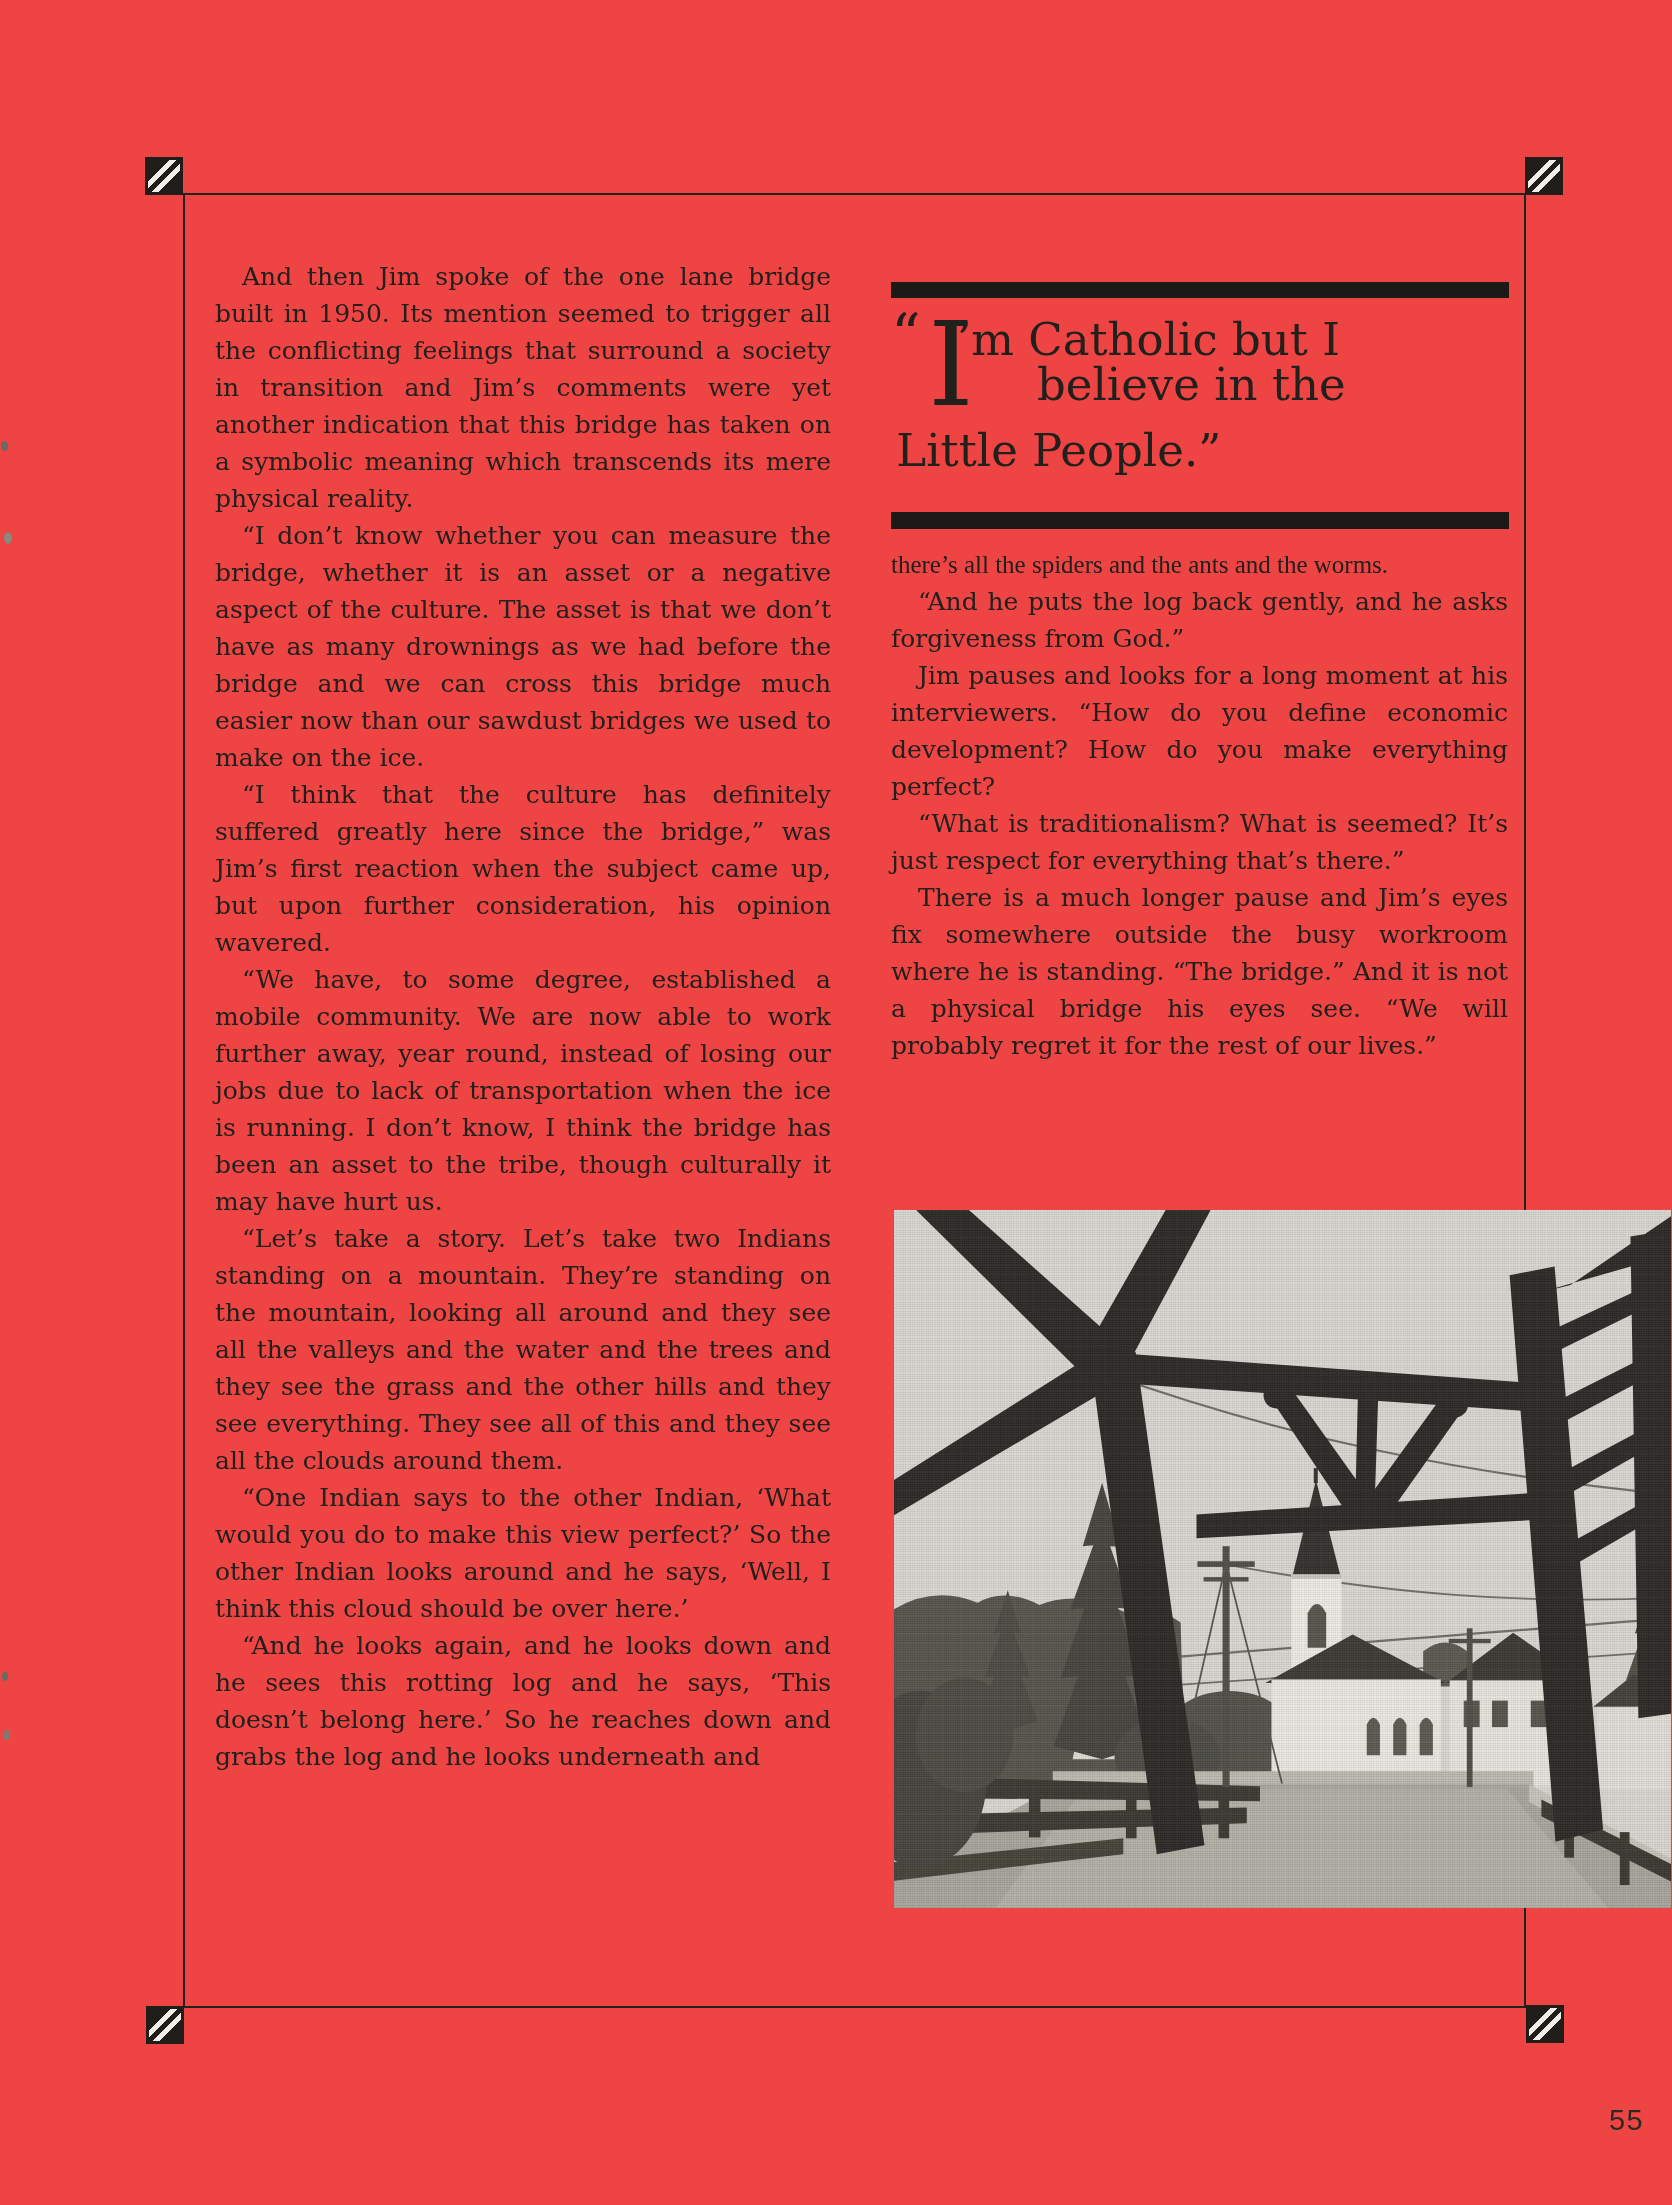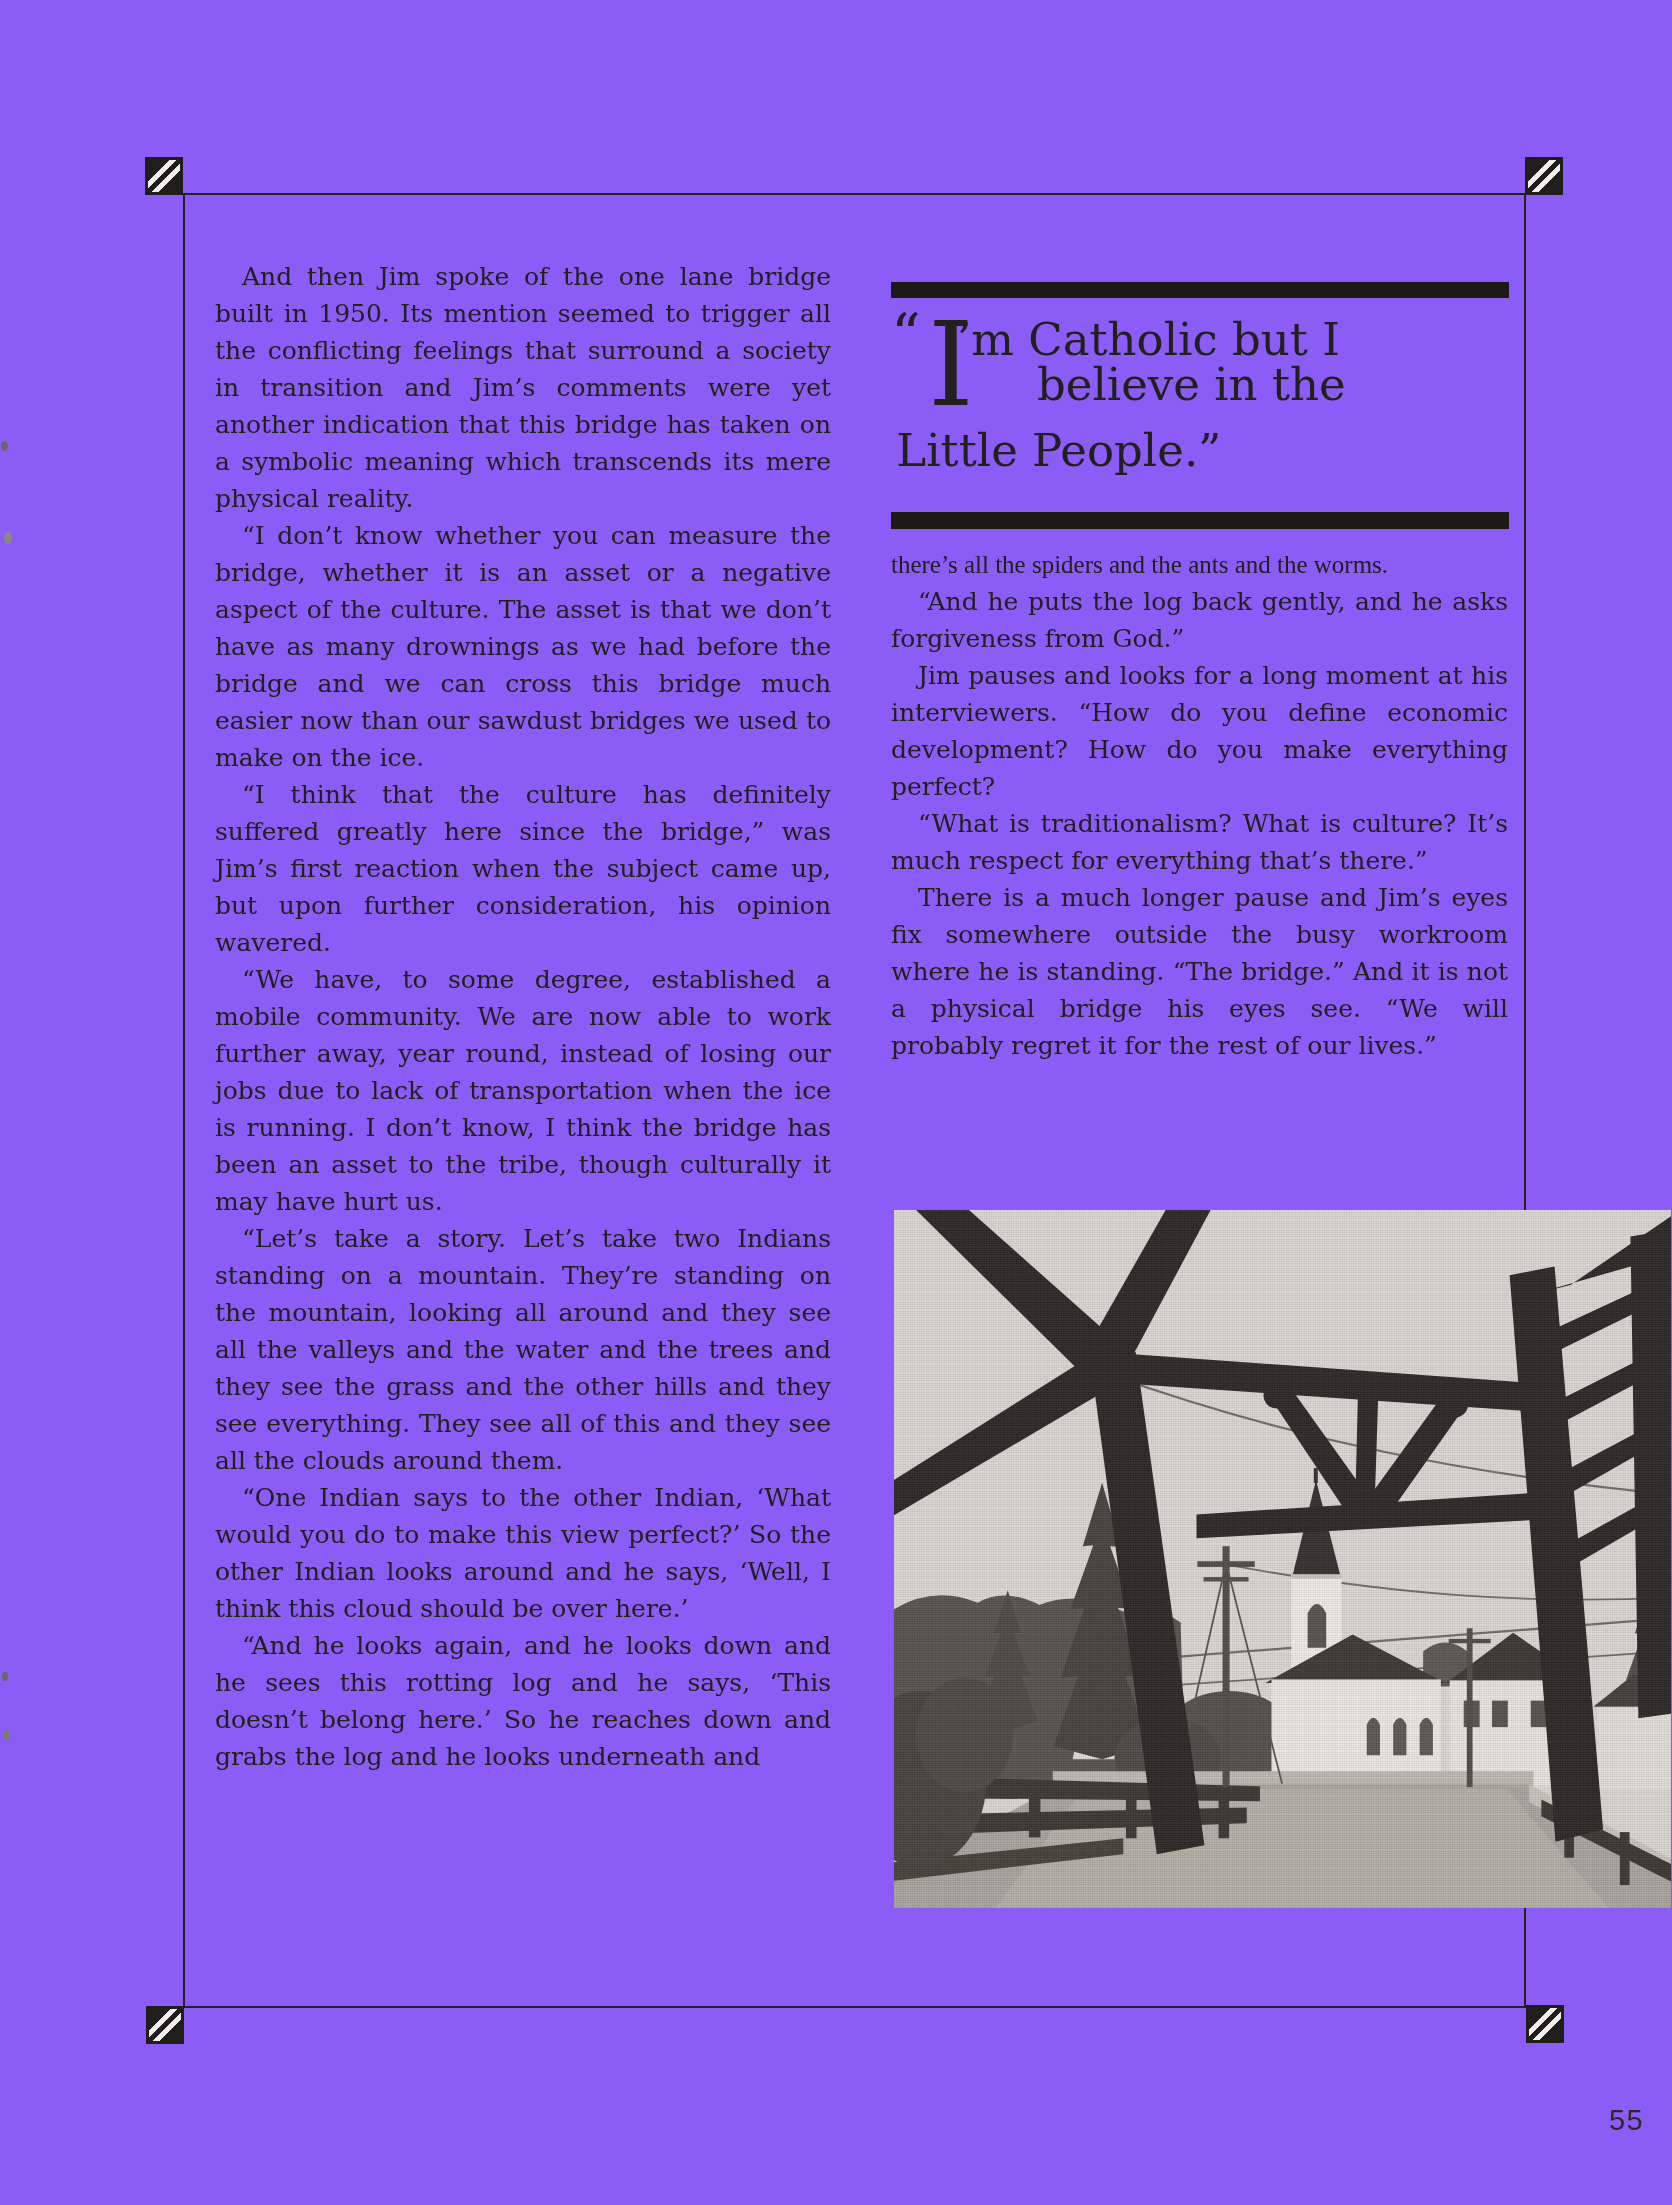--- a/index.html
+++ b/index.html
@@ -1,18 +1,18 @@
 <!DOCTYPE html>
 <html style="font-size:7px"><head>
 <meta charset="utf-8">
 <style>
   html, body { margin:0; padding:0; background:#e9e7e2; }
   .page {
     position:relative; width:1673px; height:2205px;
-    background:#8b5cf6; overflow:hidden;
+    background:#ef4444; overflow:hidden;
     font-family:"DejaVu Serif", serif; color:#21201d;
   }
   
   .frame {
     position:absolute; left:183px; top:193px; width:1343px; height:1815px;
     border:2.2px solid #23221f; box-sizing:border-box;
   }
   .corner {
     position:absolute; width:38px; height:38px; box-sizing:border-box;
     border:3.1px solid #1f1e1b;
@@ -98,21 +98,21 @@
       <span class="pq-l pq-l2">believe in the</span>
       <span class="pq-l pq-l3">Little People.”</span>
     </div>
     <div class="pq-bar"></div>
   </div>
 
   <div class="col col-right">
     <p class="body-p no-indent">there’s all the spiders and the ants and the worms.</p>
     <p class="body-p">“And he puts the log back gently, and he asks forgiveness from God.”</p>
     <p class="body-p">Jim pauses and looks for a long moment at his interviewers. “How do you define economic development? How do you make everything perfect?</p>
-    <p class="body-p">“What is traditionalism? What is culture? It’s much respect for everything that’s there.”</p>
+    <p class="body-p">“What is traditionalism? What is seemed? It’s just respect for everything that’s there.”</p>
     <p class="body-p">There is a much longer pause and Jim’s eyes fix somewhere outside the busy workroom where he is standing. “The bridge.” And it is not a physical bridge his eyes see. “We will probably regret it for the rest of our lives.”</p>
   </div>
 
   <div class="photo">
     <svg viewBox="0 0 1762 1582" preserveAspectRatio="none" xmlns="http://www.w3.org/2000/svg">
       <rect x="0" y="0" width="1762" height="1582" fill="#d8d6d0"></rect>
 
       <g stroke="#6e6d66" fill="none">
         <path d="M0,1070 C420,1025 900,995 1762,925" stroke-width="5"></path>
         <path d="M0,1125 C520,1080 980,1055 1762,1000" stroke-width="4"></path>

